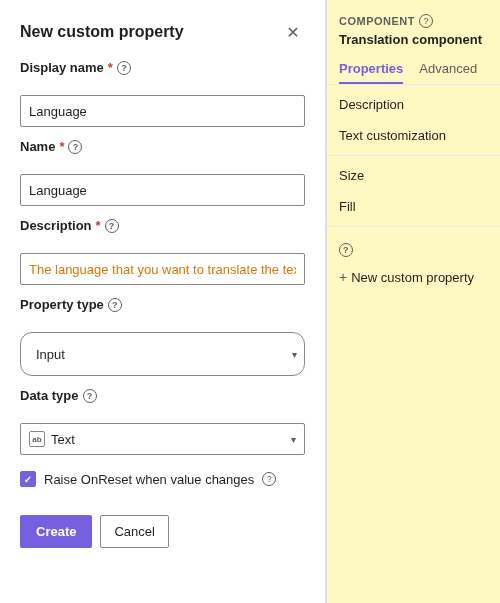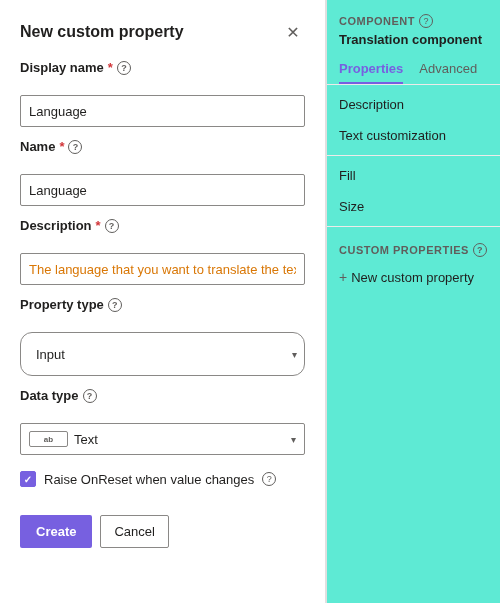--- a/index.html
+++ b/index.html
@@ -138,21 +138,21 @@
       height: 32px;
       border: 1px solid #8a8886;
       border-radius: 2px;
       padding: 0 8px;
       background: #fff;
       cursor: pointer;
       position: relative;
     }
 
     .data-type-icon {
-      width: 39px;
+      width: 16px;
       height: 16px;
       background: #fff;
       border: 1px solid #8a8886;
       border-radius: 2px;
       display: flex;
       align-items: center;
       justify-content: center;
       font-size: 8px;
       color: #605e5c;
       margin-right: 6px;
@@ -227,21 +227,21 @@
       border-radius: 2px;
       padding: 8px 13px;
       font-size: 13px;
       cursor: pointer;
     }
 
     
     .right-panel {
       width: 174px;
       height: 603px;
-      background: #5eead4;
+      background: #fef9c3;
       display: flex;
       flex-direction: column;
       overflow-y: auto;
       flex-shrink: 0;
       border-left: 1px solid #e0e0e0;
     }
 
     .component-header {
       padding: 14px 12px 0 12px;
       display: flex;
@@ -428,30 +428,29 @@
 
   <div class="properties-list">
     <div class="prop-item">
       <span>Description</span>
     </div>
     <div class="prop-item">
       <span>Text customization</span>
     </div>
     <div class="divider"></div>
     <div class="prop-item">
+      <span>Size</span>
+    </div>
+    <div class="prop-item">
       <span>Fill</span>
     </div>
-    <div class="prop-item">
-      <span>Size</span>
-    </div>
     <div class="divider"></div>
   </div>
 
   <div class="section-header">
-    <span>CUSTOM PROPERTIES</span>
     <span class="info-icon">?</span>
   </div>
 
   <div class="add-custom-property">
     <span class="plus-icon">+</span>
     <span>New custom property</span>
   </div>
 </div>
 
 </body></html>

